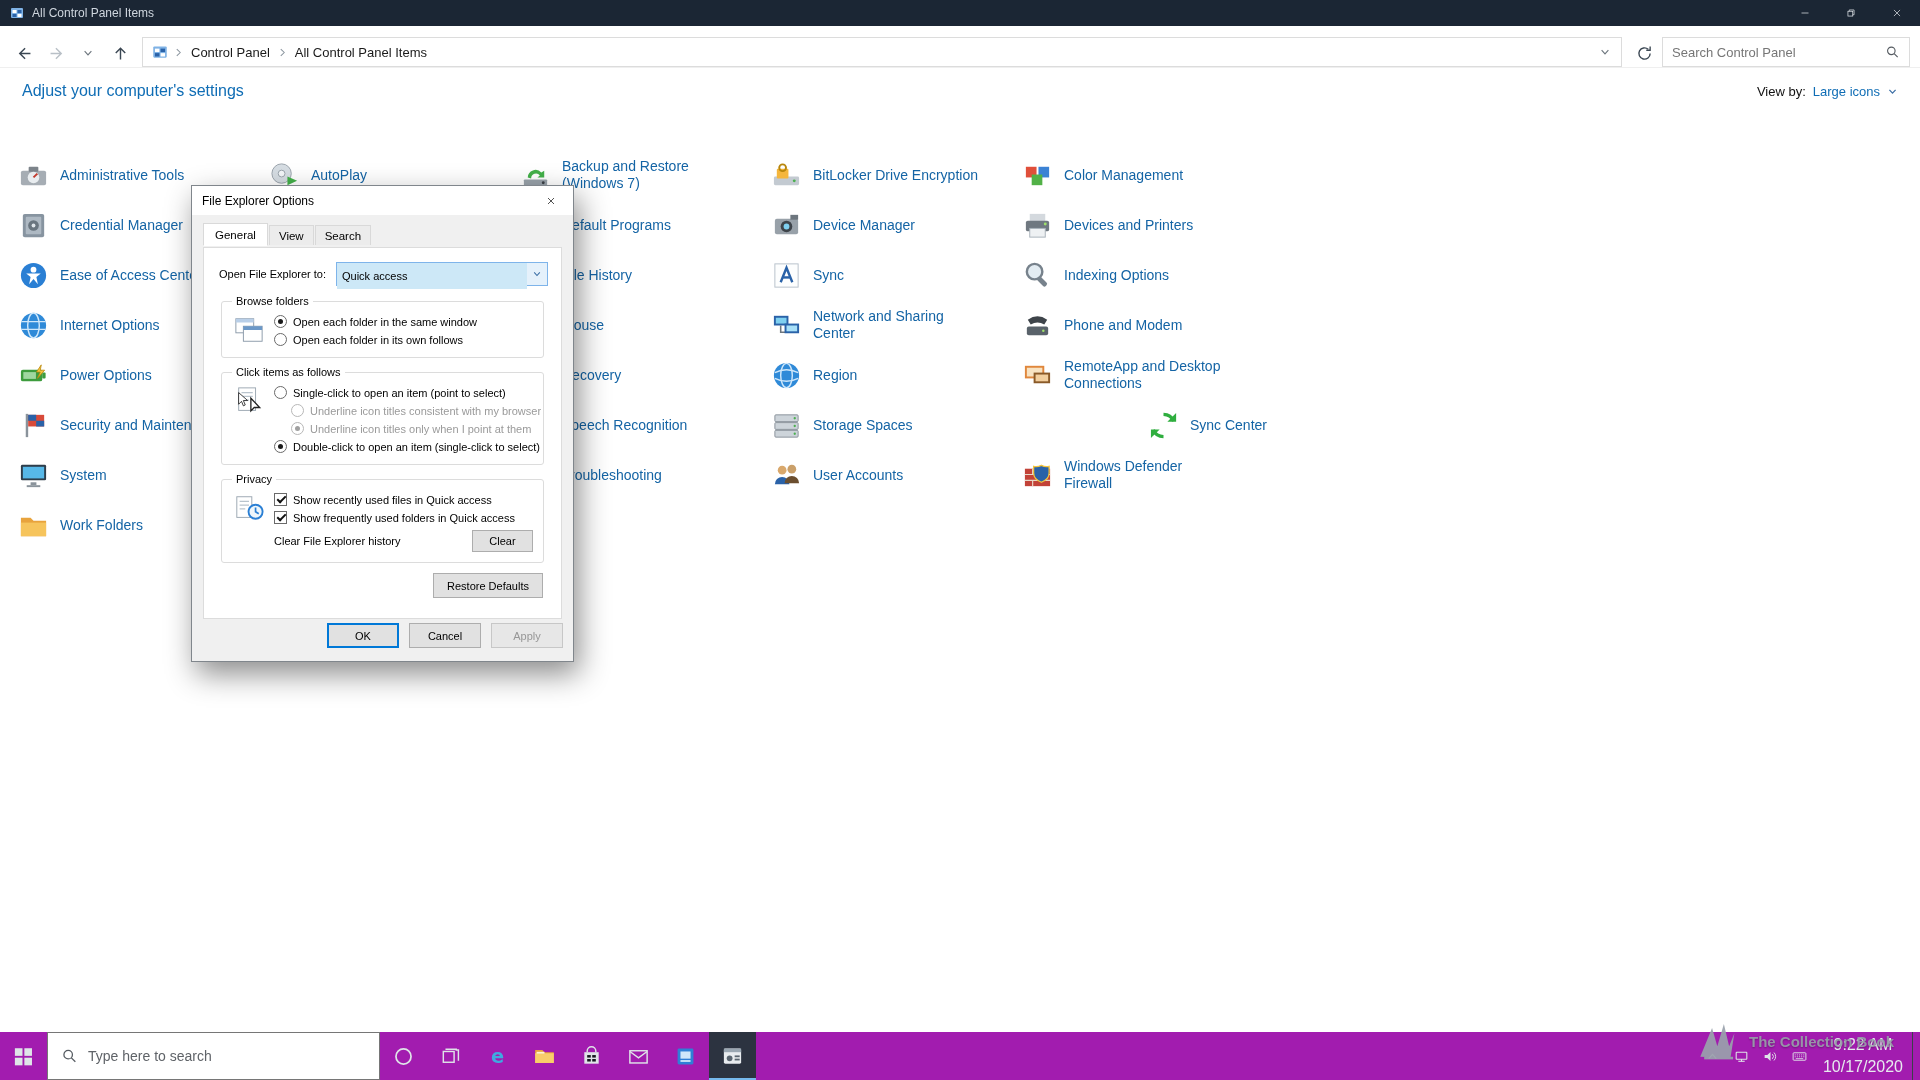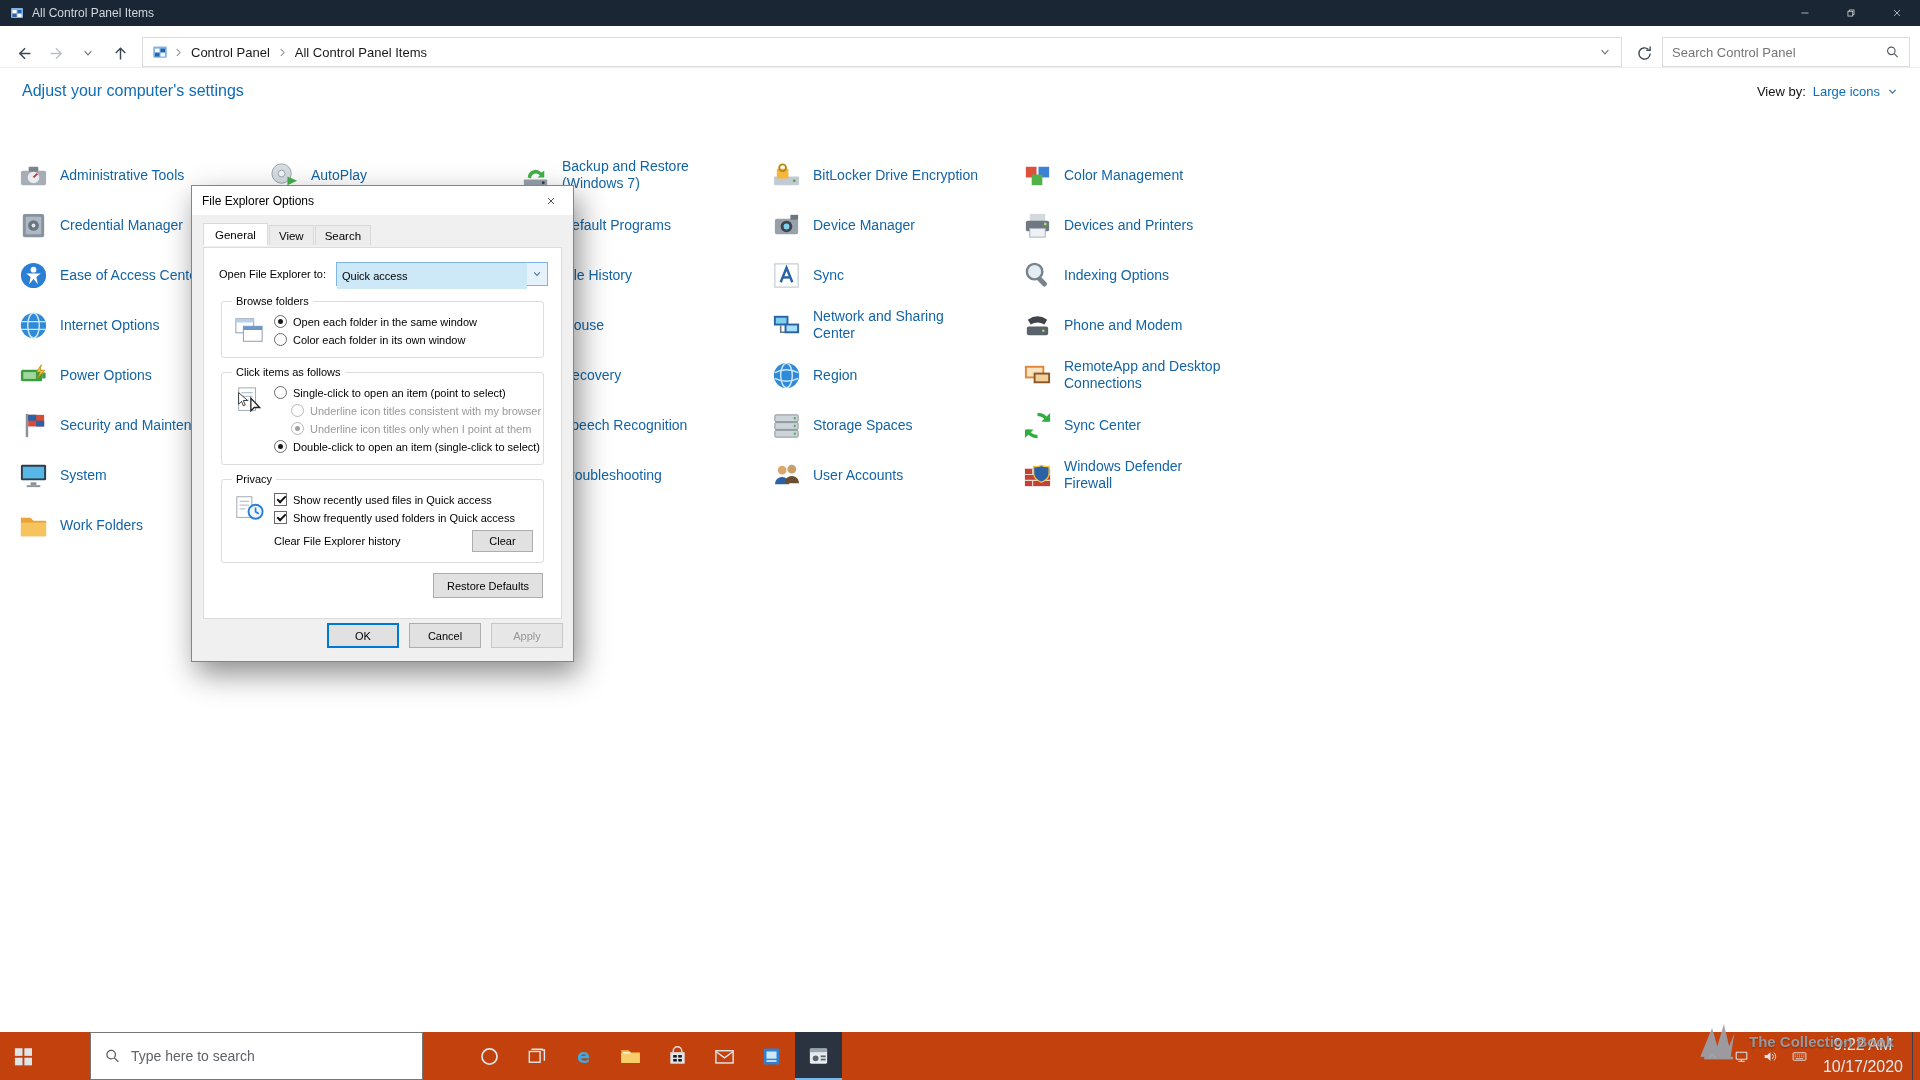--- a/index.html
+++ b/index.html
@@ -78,21 +78,21 @@
   .clear-label{font-size:11px;}
   .btn{display:inline-flex;align-items:center;justify-content:center;background:#e1e1e1;border:1px solid #adadad;font-size:11px;color:#000;font-family:inherit;}
   .btn-clear{margin-left:auto;width:61px;height:22px;margin-right:4px;}
   .restore-btn{position:absolute;right:18px;bottom:20px;width:110px;height:25px;}
   .dlg-buttons{position:absolute;right:10px;bottom:13px;display:flex;gap:10px;}
   .dlg-buttons .btn{width:72px;height:25px;}
   .btn.default{border:1px solid #0078d7;box-shadow:inset 0 0 0 1px #0078d7;}
   .btn.disabled{color:#979797;background:#e7e7e7;border-color:#c7c7c7;}
 
   
-  .taskbar{position:absolute;left:0;bottom:0;width:100%;height:48px;background:#c2410c;display:flex;align-items:stretch;z-index:50;gap:43px;}
+  .taskbar{position:absolute;left:0;bottom:0;width:100%;height:48px;background:#a21caf;display:flex;align-items:stretch;z-index:50;}
   .tb-btn{width:47px;display:flex;align-items:center;justify-content:center;flex:none;}
   .tb-btn .icon{width:23px;height:23px;}
   .tb-btn.active{background:#2c3340;box-shadow:inset 0 -2px 0 #76b9ed;}
   .tb-search{width:333px;background:#fff;border:1px solid #767676;display:flex;align-items:center;gap:10px;padding:0 13px;flex:none;}
   .tb-search .icon{width:17px;height:17px;}
   .tb-search .ph{font-size:14px;color:#5f6368;white-space:nowrap;}
   .tray{margin-left:auto;display:flex;align-items:center;padding-right:2px;}
   .tray-btn{width:29px;height:48px;display:flex;align-items:center;justify-content:center;}
   .tray-btn .icon{width:17px;height:17px;}
   .clock{color:#e6eaee;font-size:16px;line-height:1.4;text-align:center;padding:0 9px;cursor:default;}
@@ -485,21 +485,21 @@
             <rect x="4" y="5" width="24" height="7" rx="1" fill="#cdd4da" stroke="#8a939b"></rect>
             <rect x="4" y="13" width="24" height="7" rx="1" fill="#cdd4da" stroke="#8a939b"></rect>
             <rect x="4" y="21" width="24" height="7" rx="1" fill="#cdd4da" stroke="#8a939b"></rect>
             <circle cx="24.5" cy="8.5" r="1.2" fill="#4caf50"></circle>
             <circle cx="24.5" cy="16.5" r="1.2" fill="#4caf50"></circle>
             <circle cx="24.5" cy="24.5" r="1.2" fill="#4caf50"></circle>
           </svg>
         </span>
         <span class="cp-label">Storage Spaces</span>
       </div>
-      <div class="cp-item" style="grid-area: 6 / 5;">
+      <div class="cp-item" style="grid-area: 6 / 5; justify-content: flex-end;">
         <span class="icon">
           <svg xmlns="http://www.w3.org/2000/svg" viewBox="0 0 32 32">
             <path d="M16 4.5 a11.5 11.5 0 0 1 10.5 7" fill="none" stroke="#2fae3f" stroke-width="3.5"></path>
             <path d="M29 3 v9 h-9 z" fill="#2fae3f"></path>
             <path d="M16 27.5 a11.5 11.5 0 0 1 -10.5 -7" fill="none" stroke="#2fae3f" stroke-width="3.5"></path>
             <path d="M3 29 v-9 h9 z" fill="#2fae3f"></path>
           </svg>
         </span>
         <span class="cp-label">Sync Center</span>
       </div>
@@ -597,21 +597,21 @@
             <rect x="10" y="12" width="20" height="4" fill="#6b98c8"></rect>
           </svg>
         </span>
       <div id="browse-options">
           <label class="opt checked">
             <span class="radio"></span>
             <span class="opt-label">Open each folder in the same window</span>
           </label>
           <label class="opt">
             <span class="radio"></span>
-            <span class="opt-label">Color each folder in its own window</span>
+            <span class="opt-label">Open each folder in its own follows</span>
           </label>
         </div>
     </div>
 
     <div class="groupbox">
       <span class="gb-title">Click items as follows</span>
       <span class="icon gb-icon">
           <svg xmlns="http://www.w3.org/2000/svg" viewBox="0 0 32 32">
             <rect x="5" y="2" width="18" height="24" fill="#ffffff" stroke="#9aa6b0"></rect>
             <path d="M8 7 h12 M8 11 h12 M8 15 h8" stroke="#b9c4cd" stroke-width="1.4"></path>

